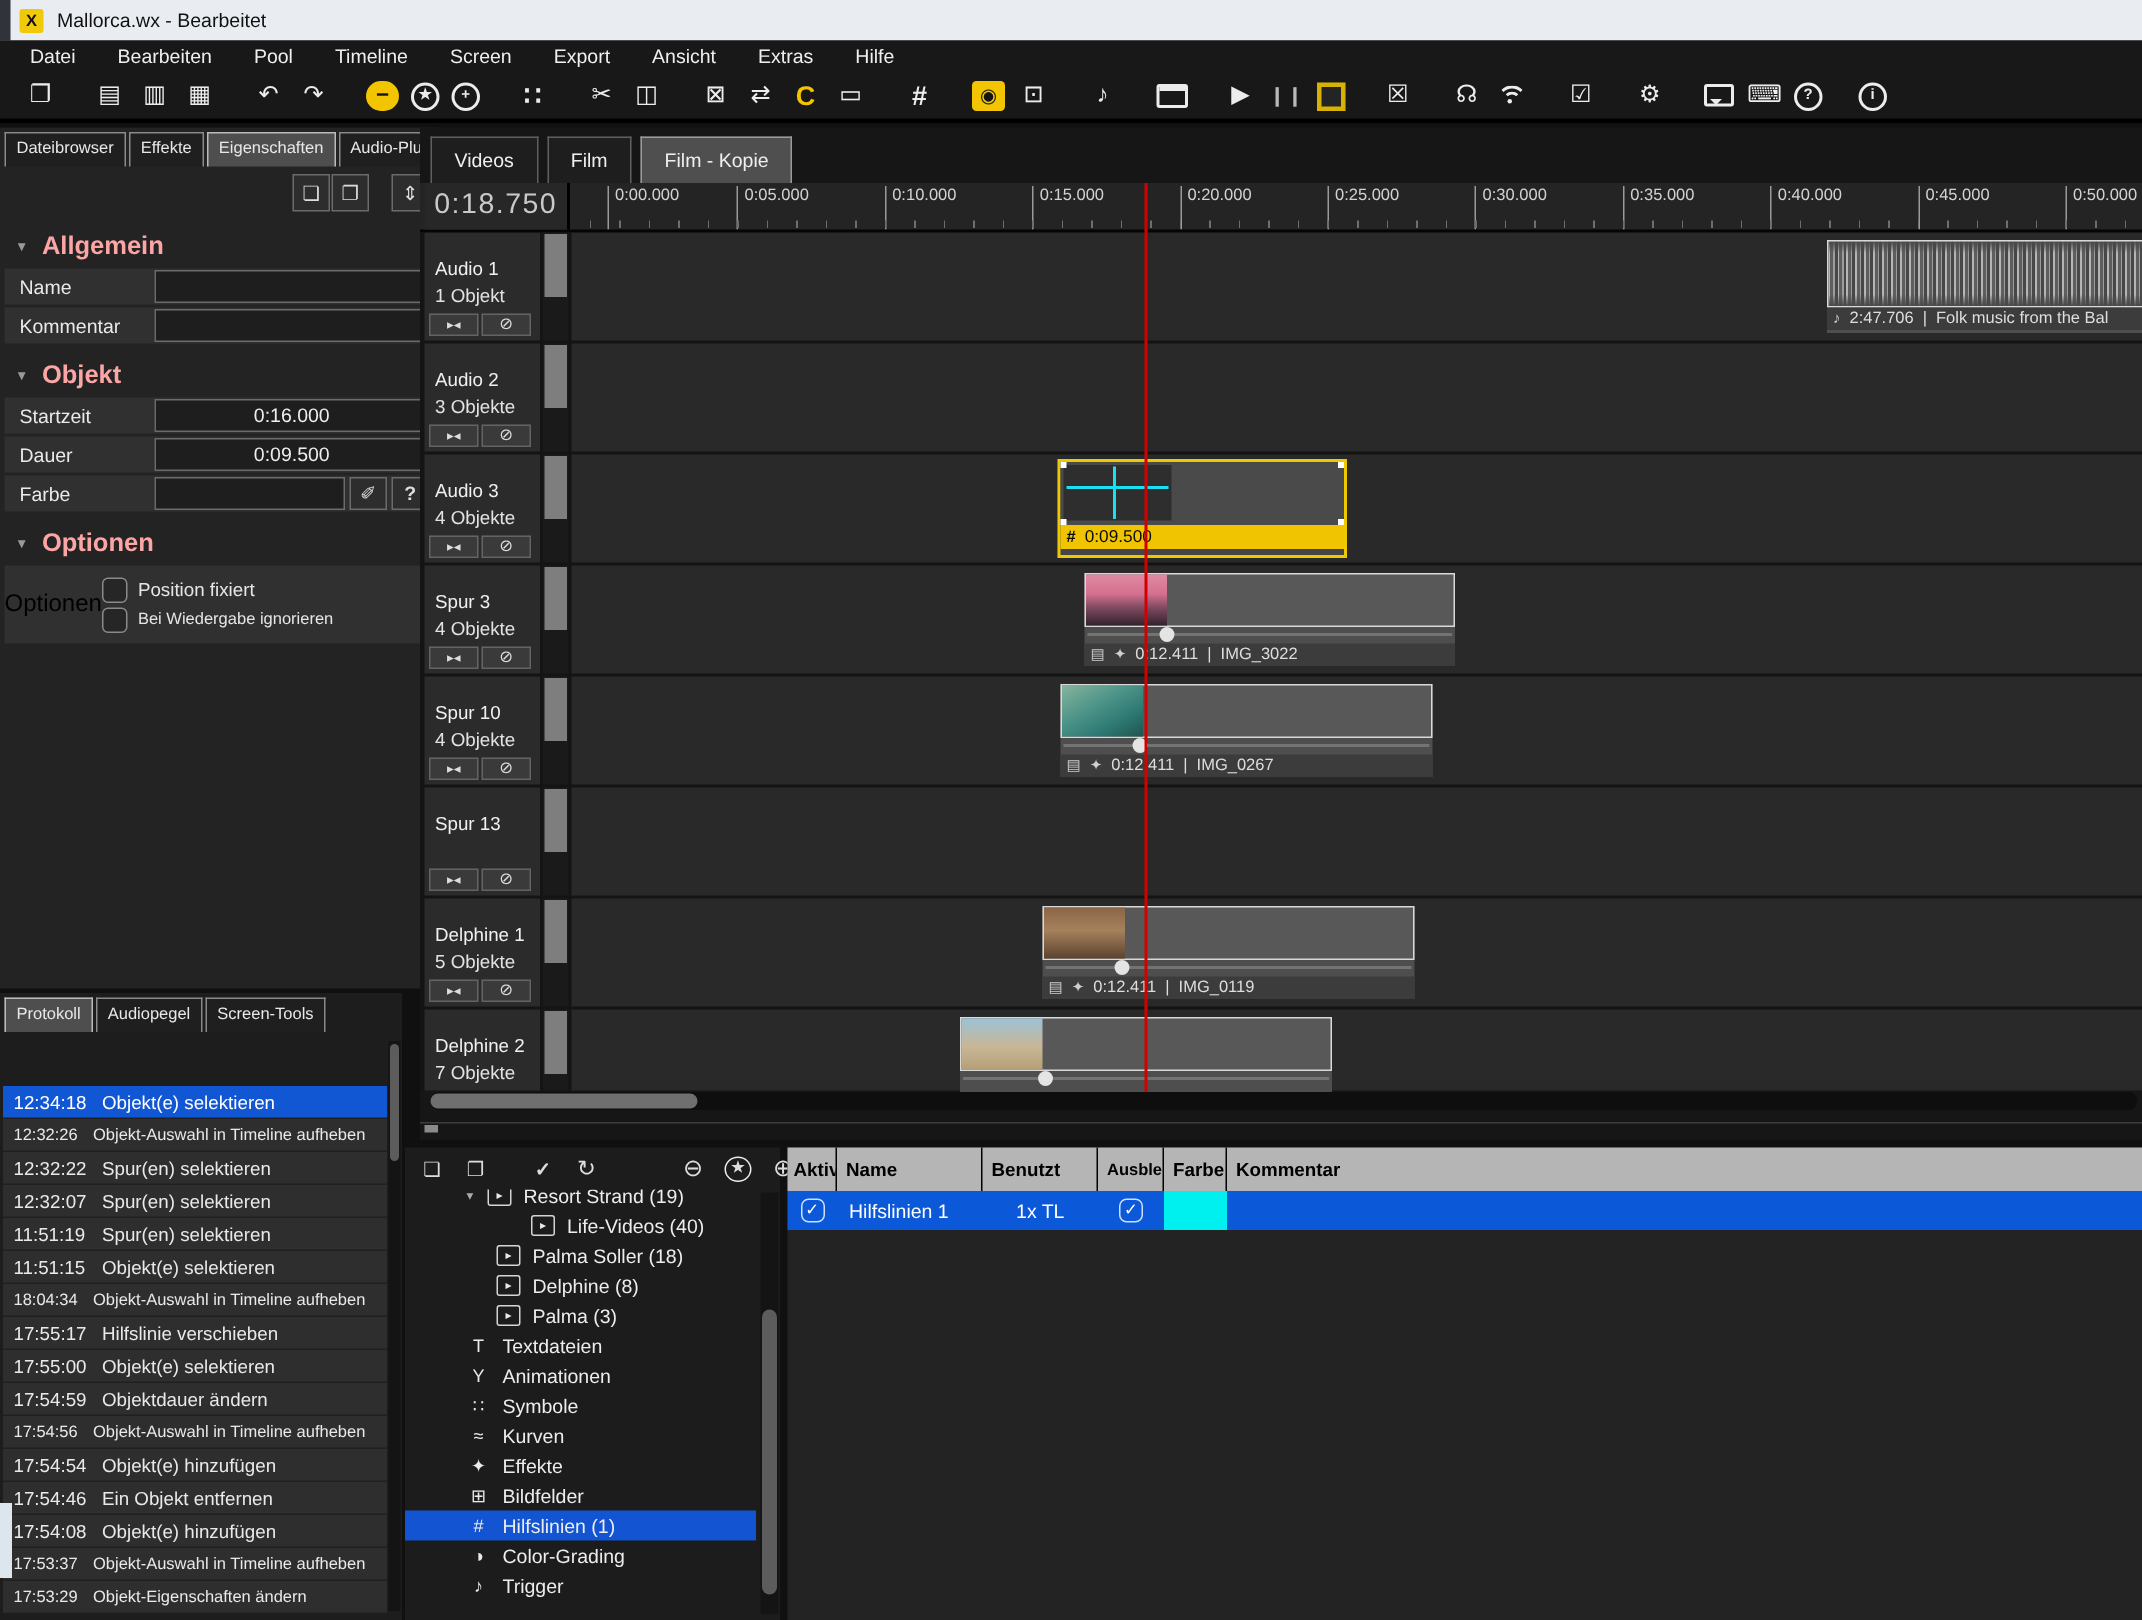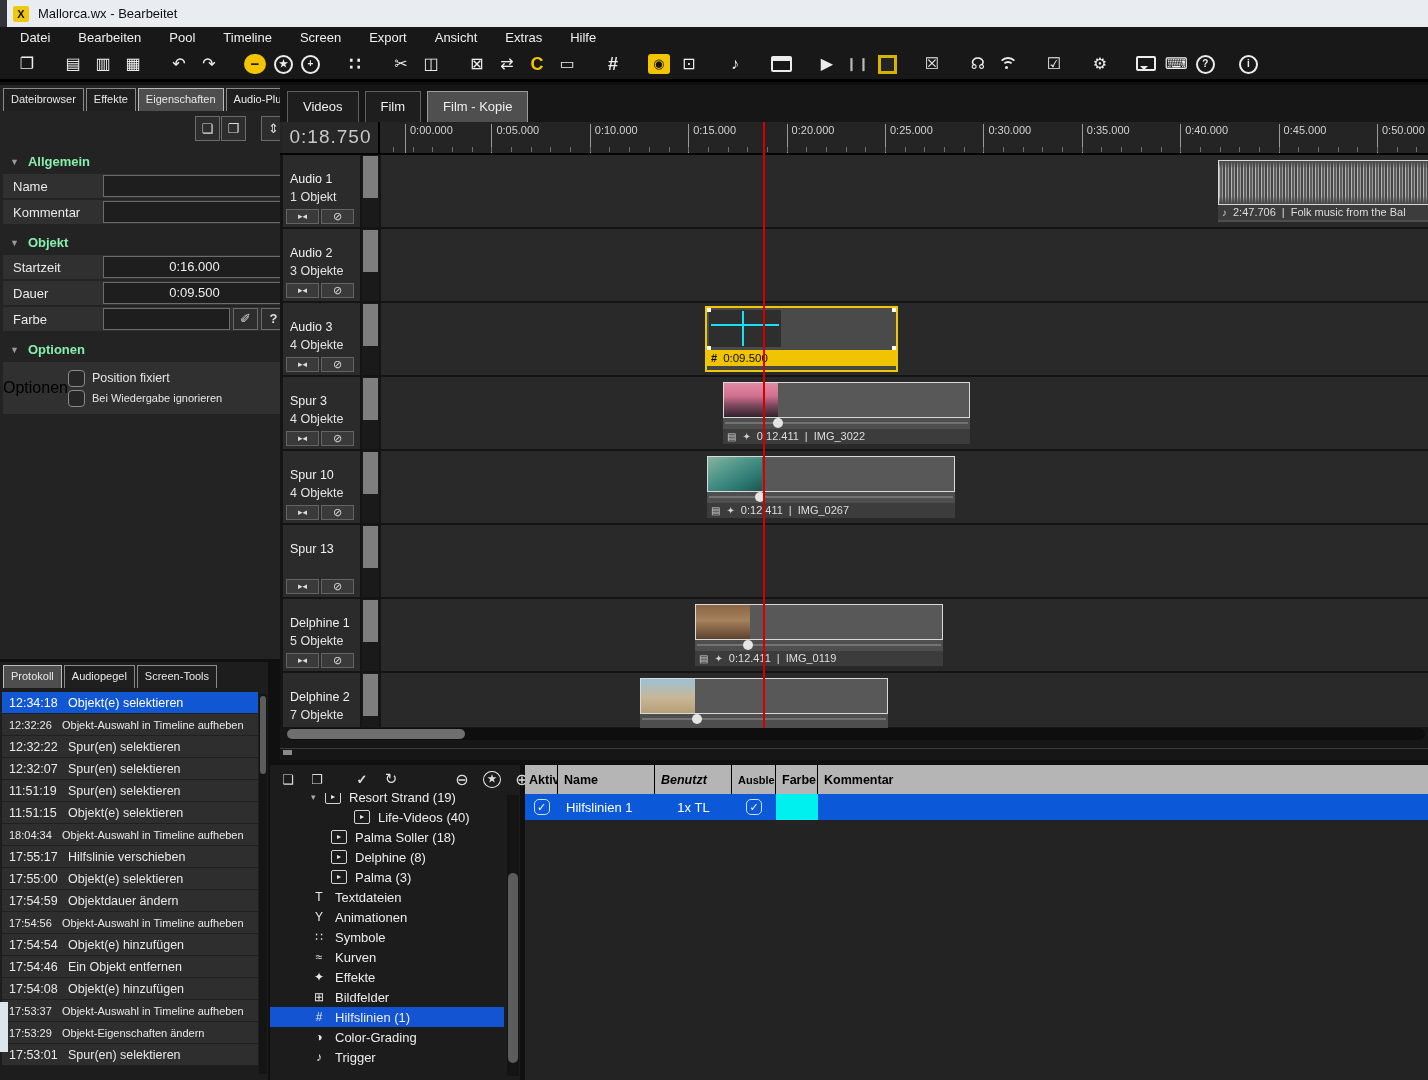--- a/index.html
+++ b/index.html
@@ -46,40 +46,40 @@
   .ptab{background:#1f1f1f;border:1px solid #8a8a8a;border-bottom:none;color:#e8e8e8;font-size:11px;
     padding:0 7px;line-height:21px;white-space:nowrap;}
   .ptab.active{background:#4e4e4e;border-color:#bbb;}
   
   .panel-left{position:absolute;left:0;top:85px;width:292px;height:574px;background:#232323;}
   .prop-toolbar{height:34px;position:relative;}
   .icon-btn{position:absolute;top:5px;width:25px;height:25px;background:#2d2d2d;border:1px solid #6b6b6b;
     color:#ddd;font-size:13px;line-height:24px;text-align:center;box-sizing:border-box;}
   .section-head{display:flex;align-items:center;gap:9px;padding:9px 0 5px 10px;}
   .section-head .tri{color:#9a9a9a;font-size:9px;}
-  .section-head .sh-label{color:#86efac;font-size:13px;font-weight:bold;text-align:right;}
+  .section-head .sh-label{color:#fca5a5;font-size:17px;font-weight:bold;text-align:right;}
   .prow{display:flex;height:24px;margin:0 3px 2px 3px;background:#303030;align-items:center;}
   .prow .plabel{width:100px;padding-left:10px;font-size:13px;color:#eaeaea;box-sizing:border-box;}
   .prow .pval{flex:1;height:22px;margin-right:3px;background:#1e1e1e;border:1px solid #6b6b6b;box-sizing:border-box;
     color:#eee;font-size:13px;text-align:center;line-height:20px;}
   .checker{background:conic-gradient(#c7c7c7 25%,#fff 0 50%,#c7c7c7 0 75%,#fff 0);background-size:14px 14px;border:1px solid #6b6b6b;}
   .mini-btn{width:25px;height:22px;margin-right:3px;background:#2d2d2d;border:1px solid #6b6b6b;color:#ddd;
     font-size:13px;line-height:20px;text-align:center;box-sizing:border-box;}
   .opt-row{display:flex;min-height:52px;margin:0 3px;background:#303030;align-items:center;}
   .cbline{display:flex;align-items:center;gap:7px;margin:3px 0;}
   .cbox{width:15px;height:15px;border:1.5px solid #8a8a8a;border-radius:4px;background:#262626;}
   .cblabel{color:#e6e6e6;font-size:12.5px;}
   .cblabel.small{font-size:11px;}
   
   .panel-protocol{position:absolute;left:0;top:662px;width:268px;height:418px;background:#1d1d1d;}
   .plist{position:absolute;top:30px;left:2px;right:10px;bottom:4px;overflow:hidden;}
   .prow-log{height:21px;display:flex;align-items:center;background:#2e2e2e;border-bottom:1px solid #202020;
     font-size:12.5px;color:#e9e9e9;padding-left:7px;}
   .prow-log .ptime{width:59px;flex:none;}
-  .prow-log.selected{background:#1156d3;color:#fff;}
+  .prow-log.selected{background:#1156d3;color:#fff;margin-top:32px;}
   .prow-log.cond{font-size:11px;}
   .prow-log.cond .ptime{width:53px;}
   .vscroll{position:absolute;width:8px;background:#141414;}
   .vthumb{position:absolute;left:1px;right:1px;background:#5c5c5c;border-radius:4px;}
   
   .panel-timeline{position:absolute;left:280px;top:85px;width:1148px;height:675px;background:#161616;overflow:hidden;}
   .tl-tabs{position:absolute;top:6px;left:7px;display:flex;gap:6px;}
   .tl-tab{background:#1e1e1e;border:1px solid #5f5f5f;border-bottom:none;color:#efefef;font-size:13px;
     padding:0 15px;height:31px;line-height:29px;box-sizing:border-box;}
   .tl-tab.active{background:#4f4f4f;border-color:#9a9a9a;}
@@ -143,21 +143,21 @@
   .tree-arrow{color:#aaa;font-size:9px;width:14px;flex:none;}
   .tree-icon{width:16px;height:14px;margin-right:8px;flex:none;text-align:center;font-size:12px;line-height:14px;color:#eaeaea;}
   .tree-icon.video{border:1px solid #d5d5d5;border-radius:2px;font-size:8px;line-height:12px;box-sizing:border-box;}
   
   .panel-table{position:absolute;left:525px;top:765px;width:903px;height:315px;background:#232323;}
   .gt-head{display:flex;height:29px;background:#b5b5b5;color:#000;font-size:12.5px;font-weight:bold;align-items:stretch;}
   .gt-hcell{border-right:1px solid #000;display:flex;align-items:center;padding-left:6px;box-sizing:border-box;
     white-space:nowrap;overflow:hidden;}
   .gt-hcell:nth-child(1){width:33px;flex:none;padding-left:4px;}
   .gt-hcell:nth-child(2){width:97px;flex:none;}
-  .gt-hcell:nth-child(3){width:77px;flex:none;font-style:italic;}
+  .gt-hcell:nth-child(3){width:77px;flex:none;}
   .gt-hcell:nth-child(4){width:44px;flex:none;font-size:11px;}
   .gt-hcell:nth-child(5){width:42px;flex:none;}
   .gt-hcell:nth-child(6){flex:1;border-right:none;}
   .gt-row{display:flex;height:26px;background:#0b58d8;color:#fff;font-size:13px;align-items:stretch;}
   .gt-cell{display:flex;align-items:center;box-sizing:border-box;}
   .gt-cell:nth-child(1){width:33px;flex:none;justify-content:center;}
   .gt-cell:nth-child(2){width:97px;flex:none;padding-left:8px;}
   .gt-cell:nth-child(3){width:77px;flex:none;justify-content:center;}
   .gt-cell:nth-child(4){width:44px;flex:none;justify-content:center;}
   .gt-cell:nth-child(5){width:42px;flex:none;}

